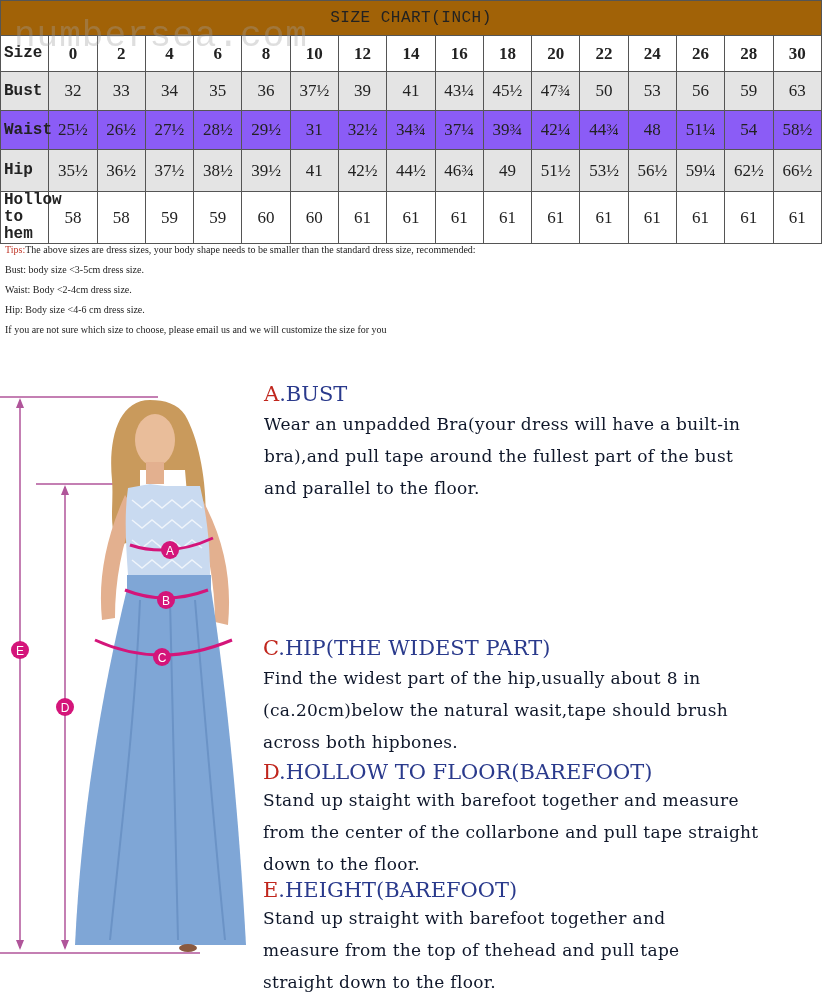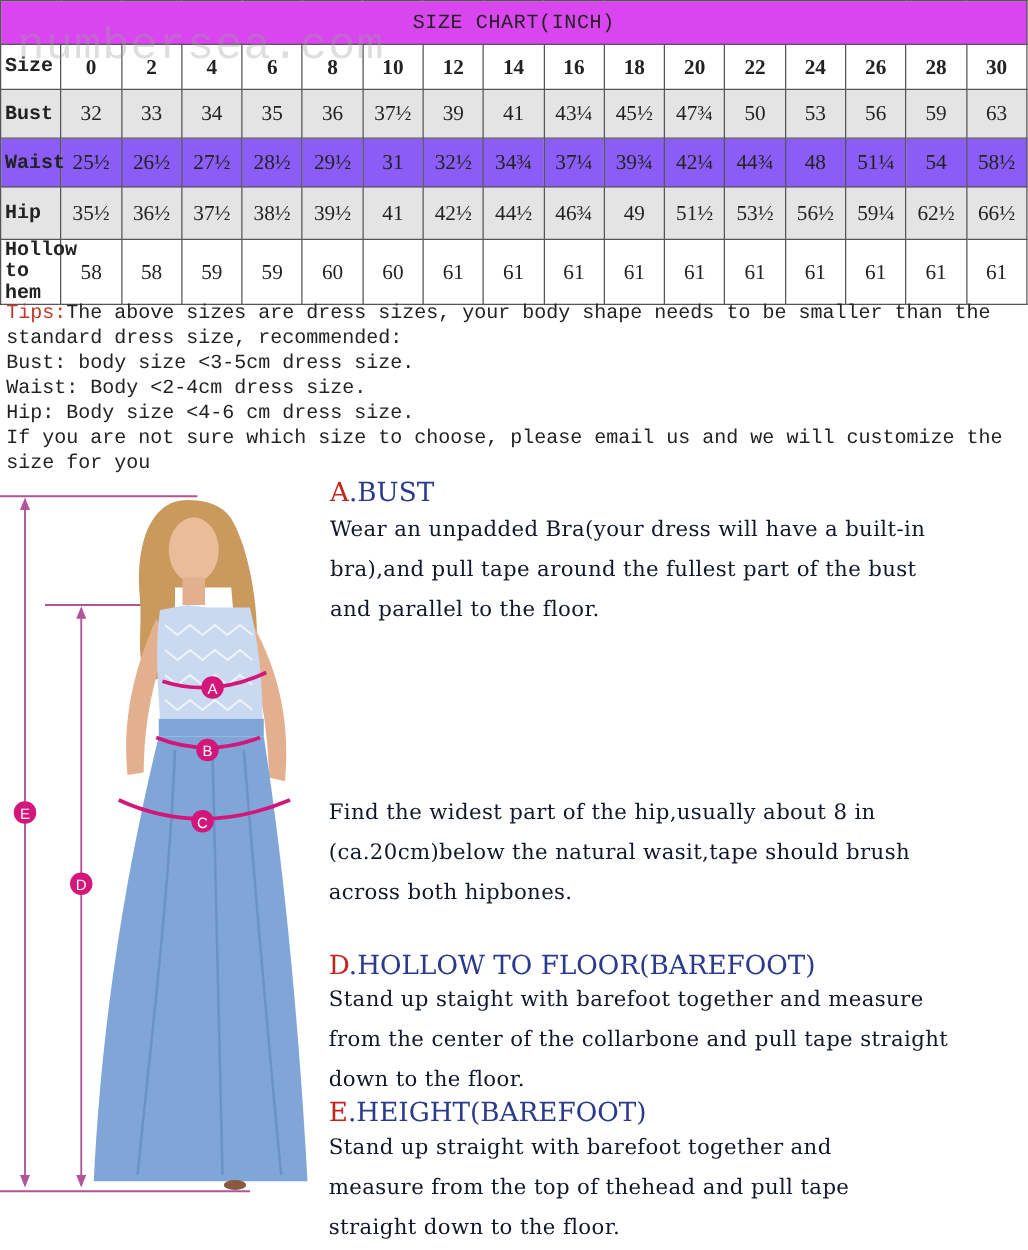--- a/index.html
+++ b/index.html
@@ -9,21 +9,21 @@
   .size-table {
     position: absolute; left: 0; top: 0; width: 822px;
     border-collapse: collapse; table-layout: fixed;
     font-family: "Liberation Serif", "DejaVu Serif", serif;
   }
   .size-table td, .size-table th {
     border: 1.5px solid #555; text-align: center; padding: 0;
     font-weight: bold; color: #222;
   }
   .size-table .title-row th {
-    background: #d946ef; height: 34px; font-size: 16px; font-weight: normal;
+    background: #a16207; height: 34px; font-size: 16px; font-weight: normal;
     letter-spacing: 0.5px; font-family: "Liberation Mono", "DejaVu Sans Mono", monospace;
   }
   .size-table .label-cell {
     text-align: left; padding-left: 3px; width: 86px;
     font-family: "Liberation Mono", "DejaVu Sans Mono", monospace; font-size: 16px;
     line-height: 17px;
   }
   .size-table td.val { font-size: 17px; font-weight: normal; font-family: "Liberation Serif", serif; }
   .row-size td { height: 35px; background: #fff; }
   .row-bust td { height: 38px; background: #e4e4e4; }
@@ -33,21 +33,21 @@
   .size-table .row-size td.val, .size-table .row-size td.label-cell { font-weight: bold; }
 
   .watermark {
     position: absolute; left: 14px; top: 16px; font-family: Liberation Mono, monospace;
     font-size: 36px; color: rgba(160,160,160,0.35); letter-spacing: 1px; pointer-events: none;
   }
 
   
   .tips {
     position: absolute; left: 5px; top: 240px; width: 812px;
-    font-family: Liberation Mono, monospace; font-size: 16px; line-height: 20px; color: #222;
+    font-family: Liberation Serif, serif; font-size: 10px; line-height: 20px; color: #222;
   }
   .tips .tips-label { color: #c0392b; }
   .tips p { margin: 0; }
 
   
   .figure { position: absolute; left: 0; top: 390px; width: 262px; height: 610px; }
   .figure svg { display: block; }
 
   
   .instructions { position: absolute; left: 264px; top: 380px; width: 555px; }
@@ -248,20 +248,21 @@
 </div>
 
 <div class="instructions">
   <div class="section" style="top:0px;">
     <h3><span class="letter">A</span><span>.BUST</span></h3>
     <p style="width:490px;">Wear an unpadded Bra(your dress will have a built-in bra),and pull tape around the fullest part of the bust and parallel to the floor.</p>
   </div>
   <div class="section" style="top:128px; left:2px;">
   </div>
   <div class="section" style="top:254px; left:-1px;">
+    <h3><span class="letter">C</span><span>.HIP(THE WIDEST PART)</span></h3>
     <p style="width:520px;">Find the widest part of the hip,usually about 8 in (ca.20cm)below the natural wasit,tape should brush across both hipbones.</p>
   </div>
   <div class="section" style="top:380px; left:-1px;">
     <h3 style="line-height:24px;"><span class="letter">D</span><span>.HOLLOW TO FLOOR(BAREFOOT)</span></h3>
     <p style="width:510px;">Stand up staight with barefoot together and measure from the center of the collarbone and pull tape straight down to the floor.</p>
   </div>
   <div class="section" style="top:498px; left:-1px;">
     <h3 style="line-height:24px;"><span class="letter">E</span><span>.HEIGHT(BAREFOOT)</span></h3>
     <p style="width:470px;">Stand up straight with barefoot together and measure from the top of thehead and pull tape straight down to the floor.</p>
   </div>

